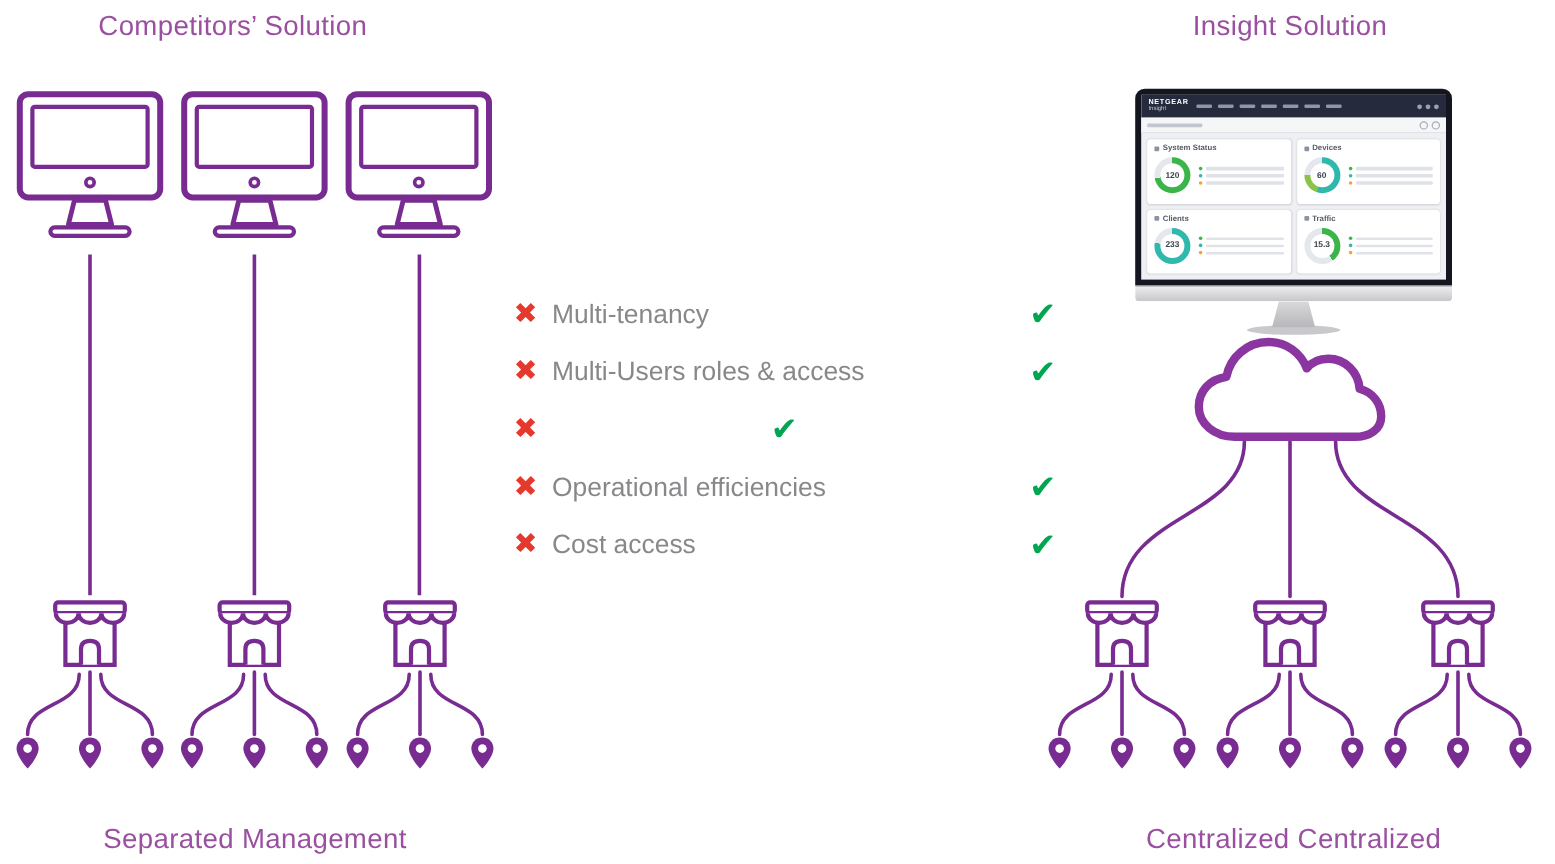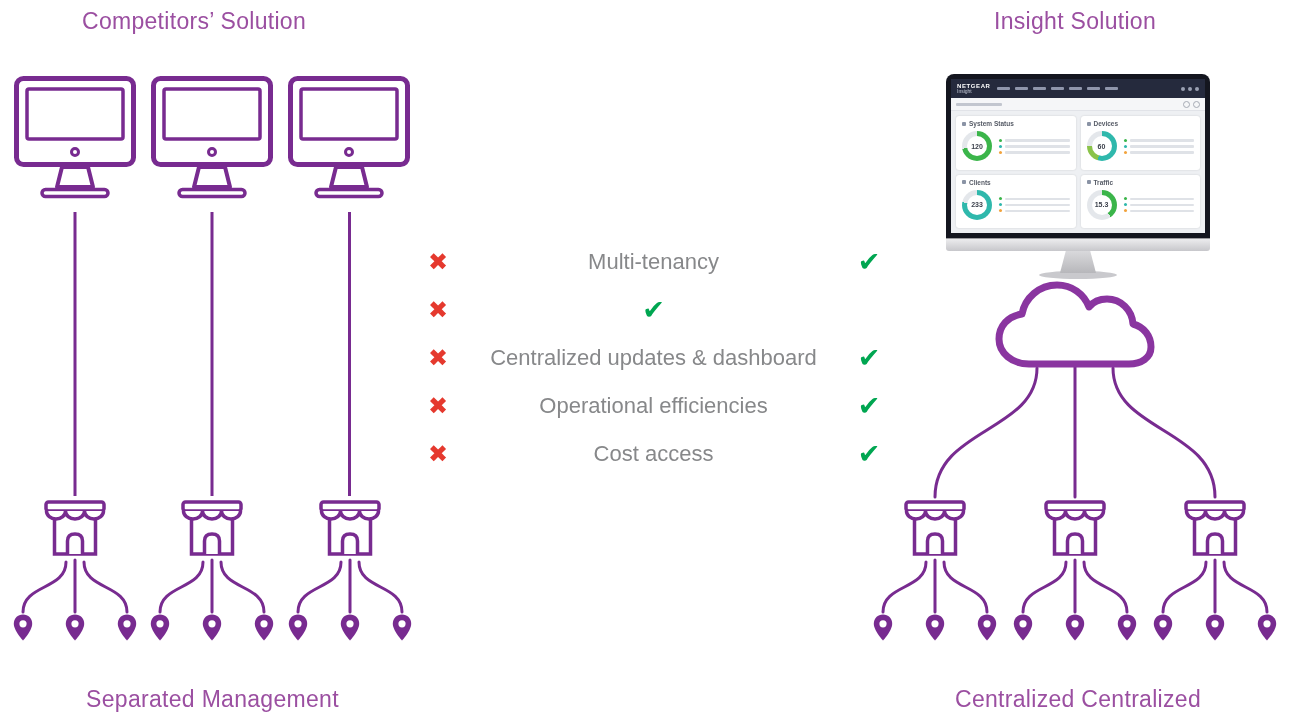--- a/index.html
+++ b/index.html
@@ -16,21 +16,21 @@
   .title-left{left:24px;top:8px;width:340px}
   .title-right{left:900px;top:8px;width:350px}
   .caption{font-size:23px;color:#9b4fa1;text-align:center;letter-spacing:.3px}
   .caption-left{left:40px;top:686px;width:345px}
   .caption-right{left:903px;top:686px;width:350px}
 
   
   .cmp{left:416px;top:238px;width:475px;position:absolute;z-index:3}
   .cmp-row{display:grid;grid-template-columns:44px 1fr 44px;align-items:center;height:48px}
   .cmp-row .x{color:#e5392e;font-size:24px;font-weight:700;text-align:center;line-height:1}
-  .cmp-row .lbl{color:#87888a;font-size:22px;text-align:center;white-space:nowrap}
+  .cmp-row .lbl{color:#87888a;font-size:22px;white-space:nowrap}
   .cmp-row .v{color:#00a651;font-size:27px;font-weight:700;text-align:center;line-height:1}
 
   
   .screen{width:264px;height:164px;background:#14161f;border-radius:8px 8px 0 0;
           padding:5px;box-sizing:border-box}
   .display{width:100%;height:100%;background:#eef0f3;overflow:hidden;display:flex;flex-direction:column}
   .chin{height:13px;background:linear-gradient(#ececee,#c7c7cb);border-radius:0 0 3px 3px;
         border-top:1px solid #9b9b9f;box-sizing:border-box}
   .stand{width:36px;height:22px;margin:0 auto;background:linear-gradient(#d9d9dc,#b7b7bb);
          clip-path:polygon(16% 0,84% 0,100% 100%,0 100%)}
@@ -298,25 +298,25 @@
   <div class="txt title title-right">Insight Solution</div>
 
   <div class="cmp">
     <div class="cmp-row">
       <span class="x">✖</span>
       <span class="lbl">Multi-tenancy</span>
       <span class="v">✔</span>
     </div>
     <div class="cmp-row">
       <span class="x">✖</span>
-      <span class="v">✔</span>
-    </div>
-    <div class="cmp-row">
-      <span class="x">✖</span>
-      <span class="lbl">Centralized updates &amp; dashboard</span>
+      <span class="lbl">Multi-Users roles &amp; access</span>
+      <span class="v">✔</span>
+    </div>
+    <div class="cmp-row">
+      <span class="x">✖</span>
       <span class="v">✔</span>
     </div>
     <div class="cmp-row">
       <span class="x">✖</span>
       <span class="lbl">Operational efficiencies</span>
       <span class="v">✔</span>
     </div>
     <div class="cmp-row">
       <span class="x">✖</span>
       <span class="lbl">Cost access</span>

